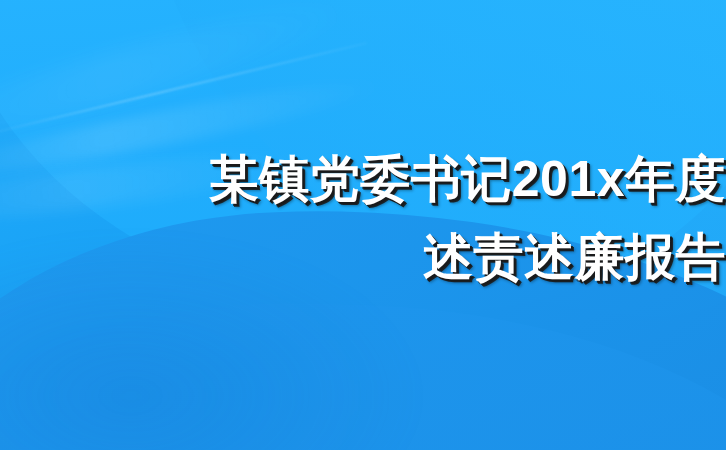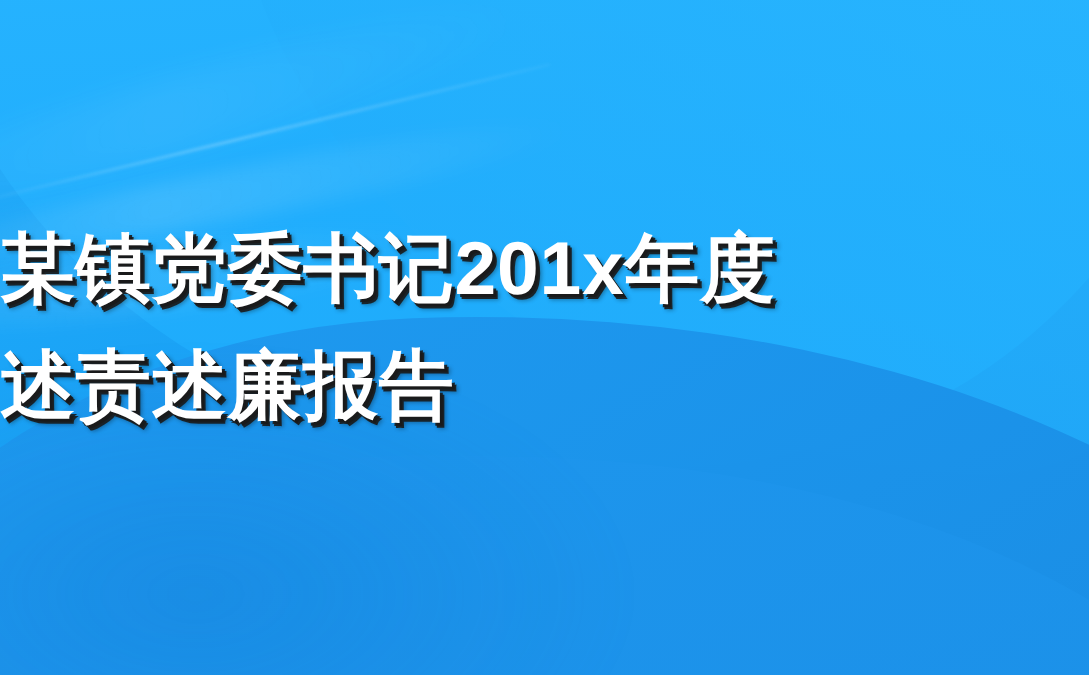--- a/index.html
+++ b/index.html
@@ -159,21 +159,21 @@
         rgba(10,110,200,0) 100%);
     filter: blur(10px);
   }
 
   
   .title-wrap {
     position: absolute;
     left: 0;
     right: 0;
     top: 148px;
-    text-align: left;
+    text-align: right;
     z-index: 5;
     user-select: none;
   }
 
   .title-line {
     display: block;
     color: #ffffff;
     font-size: 50px;
     font-weight: 700;
     line-height: 62px;

